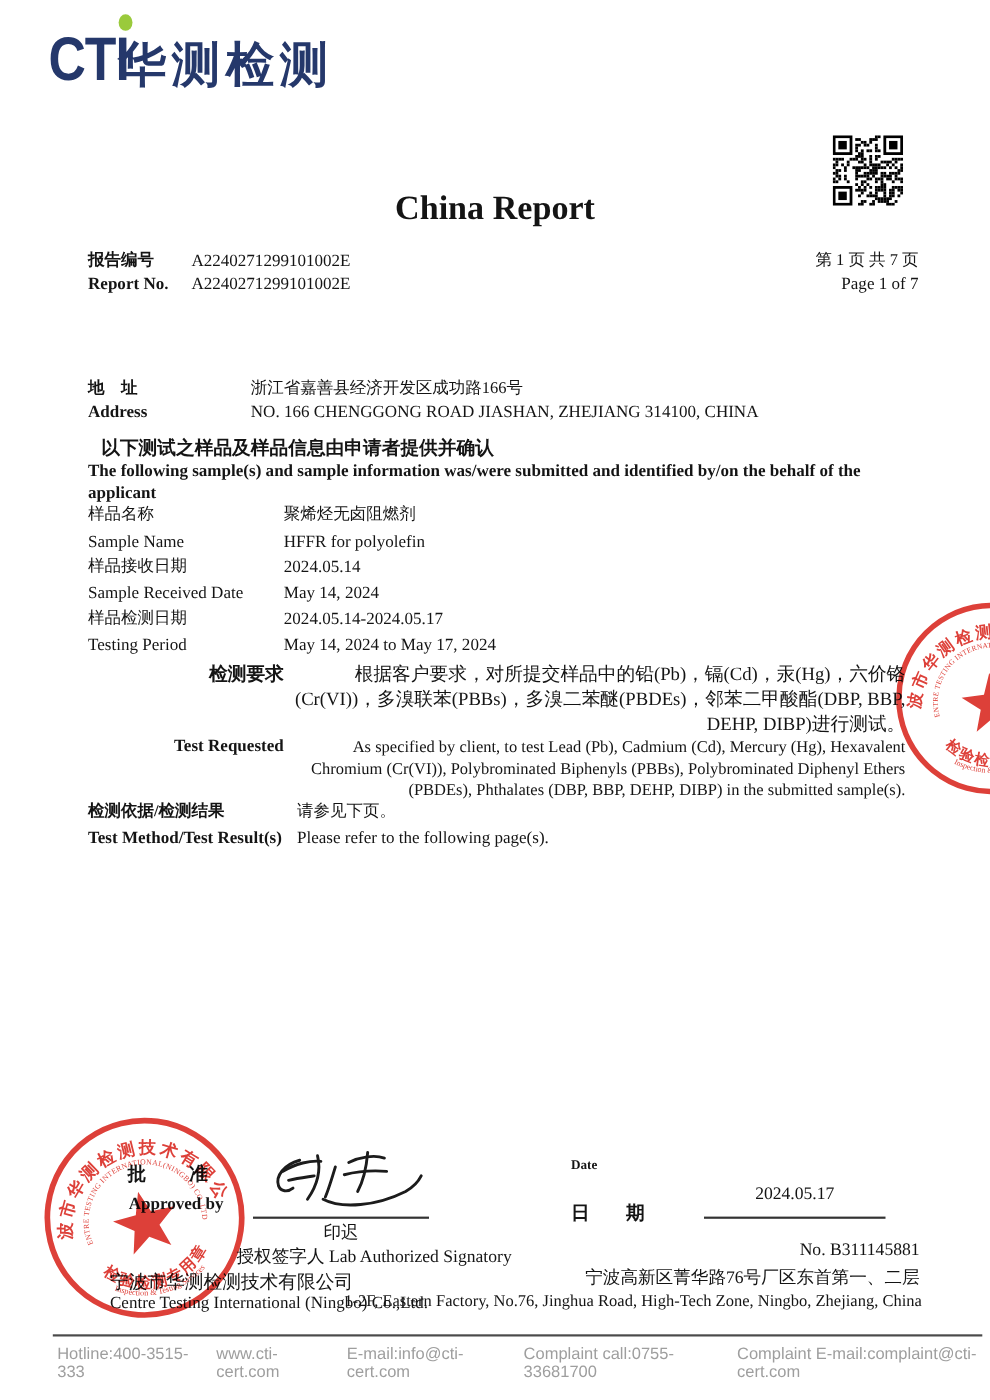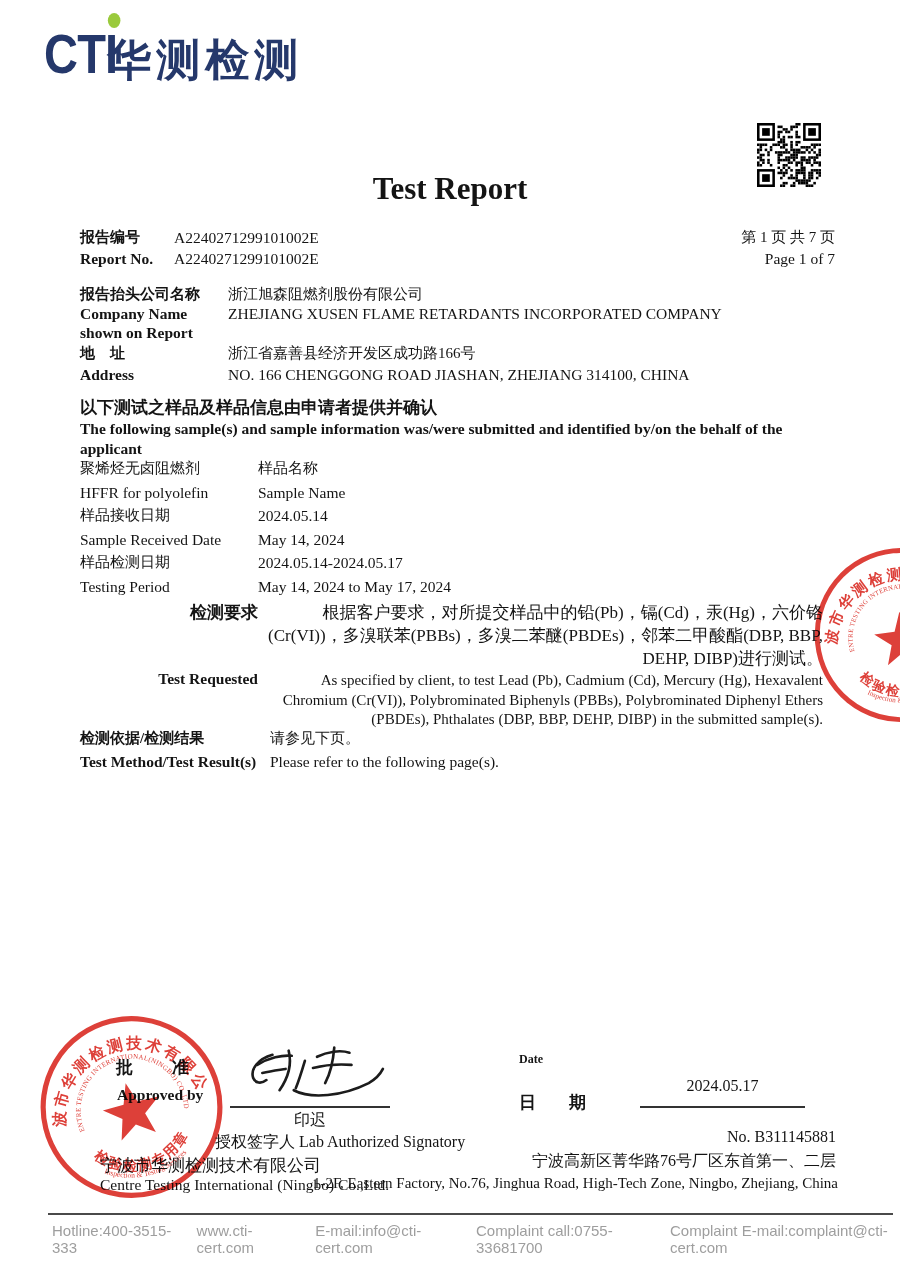--- a/index.html
+++ b/index.html
@@ -29,21 +29,21 @@
   .cnl{font-size:15px;}
   .enl{font-size:15.5px;}
   .blk-report{top:227px;line-height:21px;}
   .blk-report .row{grid-template-columns:94px 1fr;}
   .page-info{position:absolute;top:227px;right:65px;text-align:right;line-height:21px;}
   .blk-company{top:285px;line-height:19px;}
   .blk-company .row{grid-template-columns:148px 1fr;}
   .blk-address{top:342px;line-height:22px;}
   .blk-address .row{grid-template-columns:148px 1fr;}
   .statement{position:absolute;left:80px;top:398px;width:742px;font-weight:bold;line-height:20.5px;}
-  .statement .cnl{font-size:17px;}
+  .statement .cnl{font-size:17px;margin-left:12px;}
   .blk-sample{top:457px;line-height:23.5px;}
   .blk-sample .row{grid-template-columns:178px 1fr;}
   .blk-request{top:601px;}
   .blk-request .row{grid-template-columns:178px 565px;text-align:right;}
   .req-cn{font-size:17px;line-height:23px;}
   .req-en{font-size:15px;line-height:19.5px;margin-top:1px;}
   .req-lbl-en{margin-top:46px;}
   .blk-method{top:727px;line-height:23px;}
   .blk-method .row{grid-template-columns:190px 1fr;}
   
@@ -75,21 +75,21 @@
 </head>
 <body>
 
 <div class="page">
 
   <div class="logo">
     <span class="logo-cti"><span>CT</span><span class="logo-i"><span>I</span><span class="logo-dot"></span></span></span>
     <span class="logo-cn">华测检测</span>
   </div>
 
-  <div class="title-en">Test Report</div>
+  <div class="title-en">China Report</div>
 
   <div class="qr"><svg width="64" height="64" xmlns="http://www.w3.org/2000/svg">
         <rect x="38.40" y="0.00" width="2.56" height="2.56" fill="#000"></rect>
         <rect x="40.96" y="0.00" width="2.56" height="2.56" fill="#000"></rect>
         <rect x="20.48" y="2.56" width="2.56" height="2.56" fill="#000"></rect>
         <rect x="23.04" y="2.56" width="2.56" height="2.56" fill="#000"></rect>
         <rect x="33.28" y="2.56" width="2.56" height="2.56" fill="#000"></rect>
         <rect x="35.84" y="2.56" width="2.56" height="2.56" fill="#000"></rect>
         <rect x="38.40" y="2.56" width="2.56" height="2.56" fill="#000"></rect>
         <rect x="25.60" y="5.12" width="2.56" height="2.56" fill="#000"></rect>
@@ -314,33 +314,20 @@
     <div class="row">
         <span class="lbl enl">Report No.</span>
         <span class="enl">A2240271299101002E</span>
       </div>
   </div>
   <div class="page-info">
     <div class="cnl">第 1 页  共 7 页</div>
     <div class="enl">Page 1 of 7</div>
   </div>
 
-  <div class="blk blk-company">
-    <div class="row">
-      <div>
-        <div class="lbl cnl">报告抬头公司名称</div>
-        <div class="lbl enl">Company Name</div>
-        <div class="lbl enl">shown on Report</div>
-      </div>
-      <div>
-        <div class="cnl">浙江旭森阻燃剂股份有限公司</div>
-        <div class="enl">ZHEJIANG XUSEN FLAME RETARDANTS INCORPORATED COMPANY</div>
-      </div>
-    </div>
-  </div>
 
   <div class="blk blk-address">
     <div class="row">
       <div>
         <div class="lbl cnl">地　址</div>
         <div class="lbl enl">Address</div>
       </div>
       <div>
         <div class="cnl">浙江省嘉善县经济开发区成功路166号</div>
         <div class="enl">NO. 166 CHENGGONG ROAD JIASHAN, ZHEJIANG 314100, CHINA</div>
@@ -349,26 +336,26 @@
   </div>
 
   <div class="statement">
     <div class="cnl">以下测试之样品及样品信息由申请者提供并确认</div>
     <div class="enl">The following sample(s) and sample information was/were submitted and identified by/on the behalf of the applicant</div>
   </div>
 
   <div class="blk blk-sample">
     <div class="row">
       <div>
+        <div class="cnl">样品名称</div>
+        <div class="enl">Sample Name</div>
+      </div>
+      <div>
         <div class="cnl">聚烯烃无卤阻燃剂</div>
         <div class="enl">HFFR for polyolefin</div>
-      </div>
-      <div>
-        <div class="cnl">样品名称</div>
-        <div class="enl">Sample Name</div>
       </div>
     </div>
     <div class="row">
       <div>
         <div class="cnl">样品接收日期</div>
         <div class="enl">Sample Received Date</div>
       </div>
       <div>
         <div class="enl">2024.05.14</div>
         <div class="enl">May 14, 2024</div>

